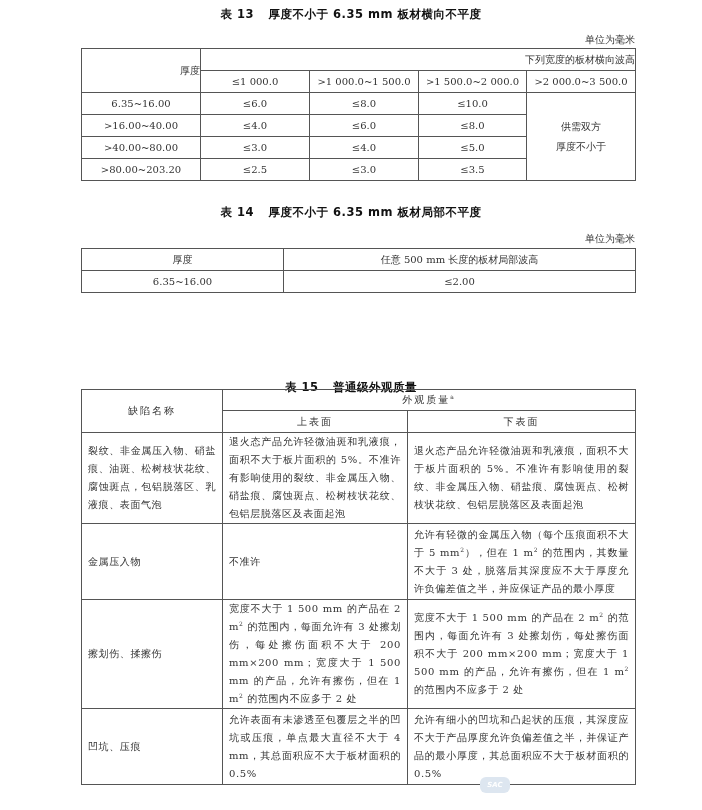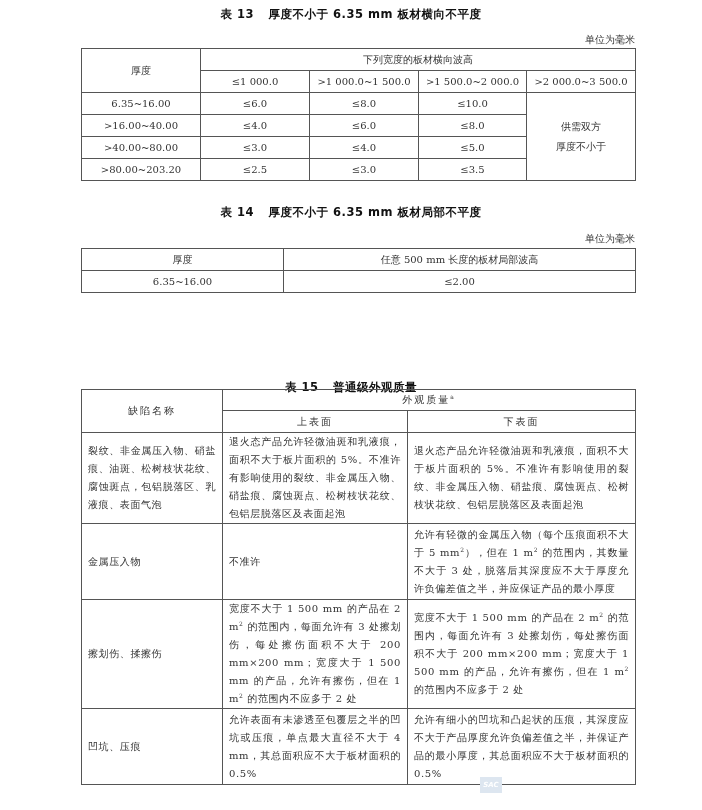--- a/index.html
+++ b/index.html
@@ -12,32 +12,32 @@
   .unit { position: absolute; right: 67px; font-size: 10px; color: #333; }
   table { position: absolute; left: 81px; width: 554px; border-collapse: collapse;
           border: 1.5px solid #333; table-layout: fixed; }
   td { border: 1px solid #555; text-align: center; vertical-align: middle;
        font-size: 10px; padding: 0; color: #333; }
   sup { font-size: 6px; vertical-align: 4px; line-height: 0; }
   .txt { text-align: left; vertical-align: middle; padding: 0 6px;
          font-size: 10px; line-height: 18px; letter-spacing: 0.6px; text-align: justify; }
   .lbl { text-align: left; padding: 0 6px; }
   #t13 { top: 48px; }
-  #t13 tr.h1 td { height: 21px; }
+  #t13 tr.h1 td { height: 21px; text-align: right; }
   #t13 tr.h2 td { height: 21px; }
   #t13 tr.b td { height: 21px; }
   #t14 { top: 248px; }
   #t14 td { height: 21px; }
   #t15 { top: 389px; }
   #t15 tr.h1 td { height: 20px; }
   #t15 tr.h2 td { height: 21px; }
-  .watermark { position: absolute; left: 480px; top: 777px; width: 22px; height: 16px;
+  .watermark { position: absolute; left: 480px; top: 777px; width: 30px; height: 16px;
                background: #dde6f0; color: #fff; font-size: 7px; font-weight: bold;
                font-style: italic; text-align: center; line-height: 16px;
-               font-family: "DejaVu Sans", sans-serif; }
+               font-family: "DejaVu Sans", sans-serif; border-radius: 6px; }
 </style>
 </head>
 <body>
 
 <div class="caption" style="top:7px;">
   <span class="num">表 13</span>
   <span>厚度不小于 6.35 mm 板材横向不平度</span>
 </div>
 <div class="unit" style="top:33px;">单位为毫米</div>
 

